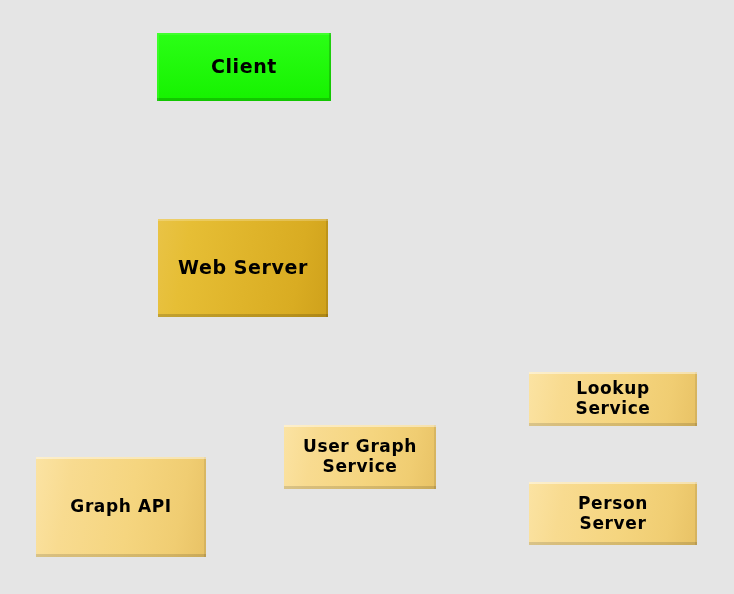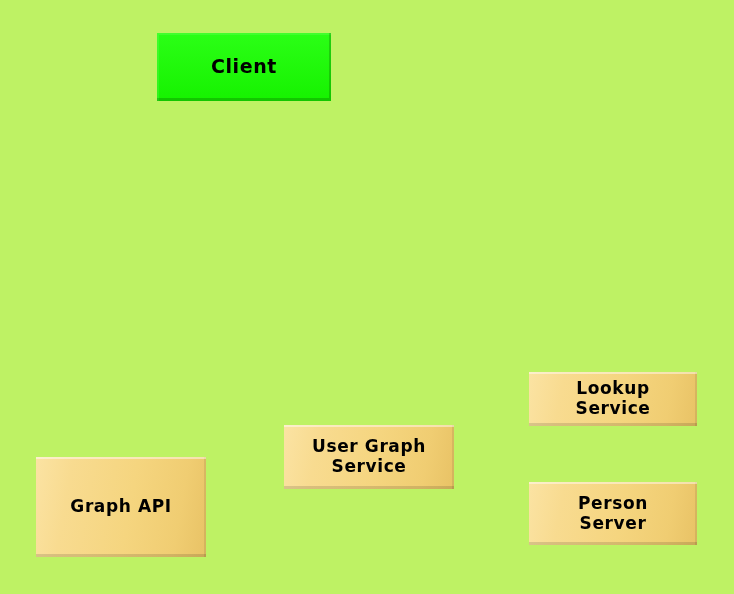--- a/index.html
+++ b/index.html
@@ -5,21 +5,21 @@
 <style>
   html, body {
     margin: 0;
     padding: 0;
     background: #000000;
   }
   #canvas {
     position: relative;
     width: 734px;
     height: 594px;
-    background: #bef264;
+    background: #e5e5e5;
     overflow: hidden;
     font-family: "DejaVu Sans", sans-serif;
   }
   .node {
     position: absolute;
     display: flex;
     align-items: center;
     justify-content: center;
     text-align: center;
     box-sizing: border-box;
@@ -73,27 +73,30 @@
 </style>
 </head>
 <body>
 
 <div id="canvas">
 
   <div class="node node--client" style="left:157px; top:33px; width:174px; height:68px;">
     <span>Client</span>
   </div>
 
+  <div class="node node--gold" style="left:158px; top:219px; width:170px; height:98px;">
+    <span>Web Server</span>
+  </div>
 
   <div class="node node--butter is-two-line" style="left:529px; top:372px; width:168px; height:54px;">
     <span>Lookup
 Service</span>
   </div>
 
-  <div class="node node--butter is-two-line" style="left:284px; top:425px; width:170px; height:64px;">
+  <div class="node node--butter is-two-line" style="left:284px; top:425px; width:152px; height:64px;">
     <span>User Graph
 Service</span>
   </div>
 
   <div class="node node--butter is-two-line" style="left:529px; top:482px; width:168px; height:63px;">
     <span>Person
 Server</span>
   </div>
 
   <div class="node node--butter" style="left:36px; top:457px; width:170px; height:100px;">

